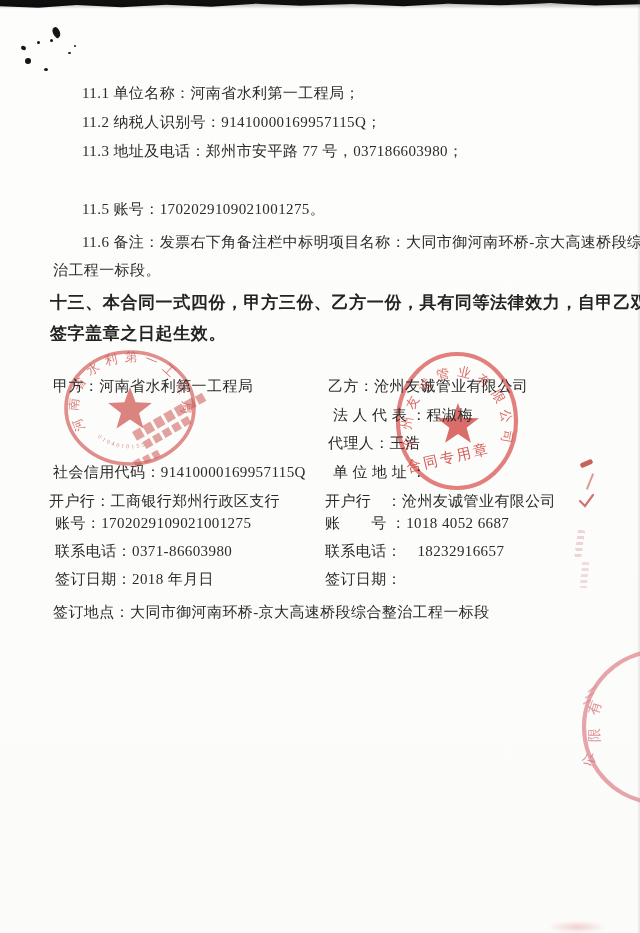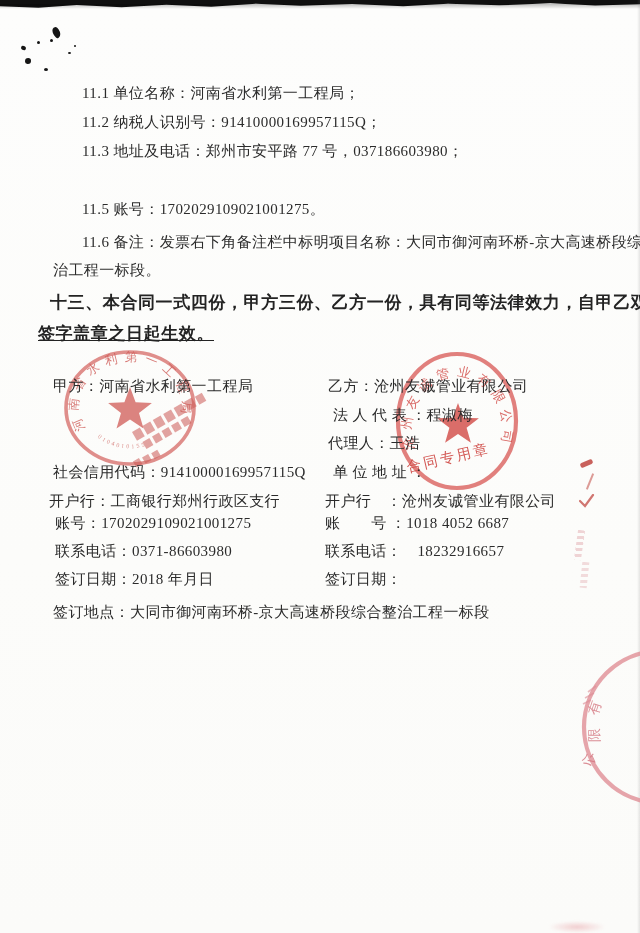--- a/index.html
+++ b/index.html
@@ -66,21 +66,21 @@
   <div class="speck" style="left:68px;top:52px;width:3px;height:2px;border-radius:50%;"></div>
 
   <div class="line" style="left:82px;top:84px;">11.1 单位名称：河南省水利第一工程局；</div>
   <div class="line" style="left:82px;top:113px;">11.2 纳税人识别号：91410000169957115Q；</div>
   <div class="line" style="left:82px;top:142px;">11.3 地址及电话：郑州市安平路 77 号，037186603980；</div>
   <div class="line" style="left:82px;top:200px;">11.5 账号：1702029109021001275。</div>
   <div class="line" style="left:82px;top:233px;">11.6 备注：发票右下角备注栏中标明项目名称：大同市御河南环桥-京大高速桥段综合整</div>
   <div class="line" style="left:53px;top:261px;">治工程一标段。</div>
 
   <div class="line big" style="left:50px;top:293px;">十三、本合同一式四份，甲方三份、乙方一份，具有同等法律效力，自甲乙双方</div>
-  <div class="line big" style="left:38px;top:324px;text-decoration:underline;">签字盖章之日起生效。</div>
+  <div class="line big" style="left:50px;top:324px;">签字盖章之日起生效。</div>
 
   <svg class="seal-svg" width="150" height="132" viewBox="0 0 150 132" style="left:60px;top:348px;">
     <defs>
       <path id="sealA-ring" d="M 27 82 A 52 44 0 1 1 113 82" fill="none"></path>
       <path id="sealA-serial" d="M 36 88 A 46 38 0 0 0 104 88" fill="none"></path>
     </defs>
     <ellipse cx="70" cy="60" rx="64" ry="56" fill="none" stroke="#d56a66" stroke-width="3.6" opacity="0.75"></ellipse>
     <text font-size="12.5" fill="#cf5c58" opacity="0.8" letter-spacing="6.5">
       <textPath href="#sealA-ring" startOffset="2">河南省水利第一工程局</textPath>
     </text>

